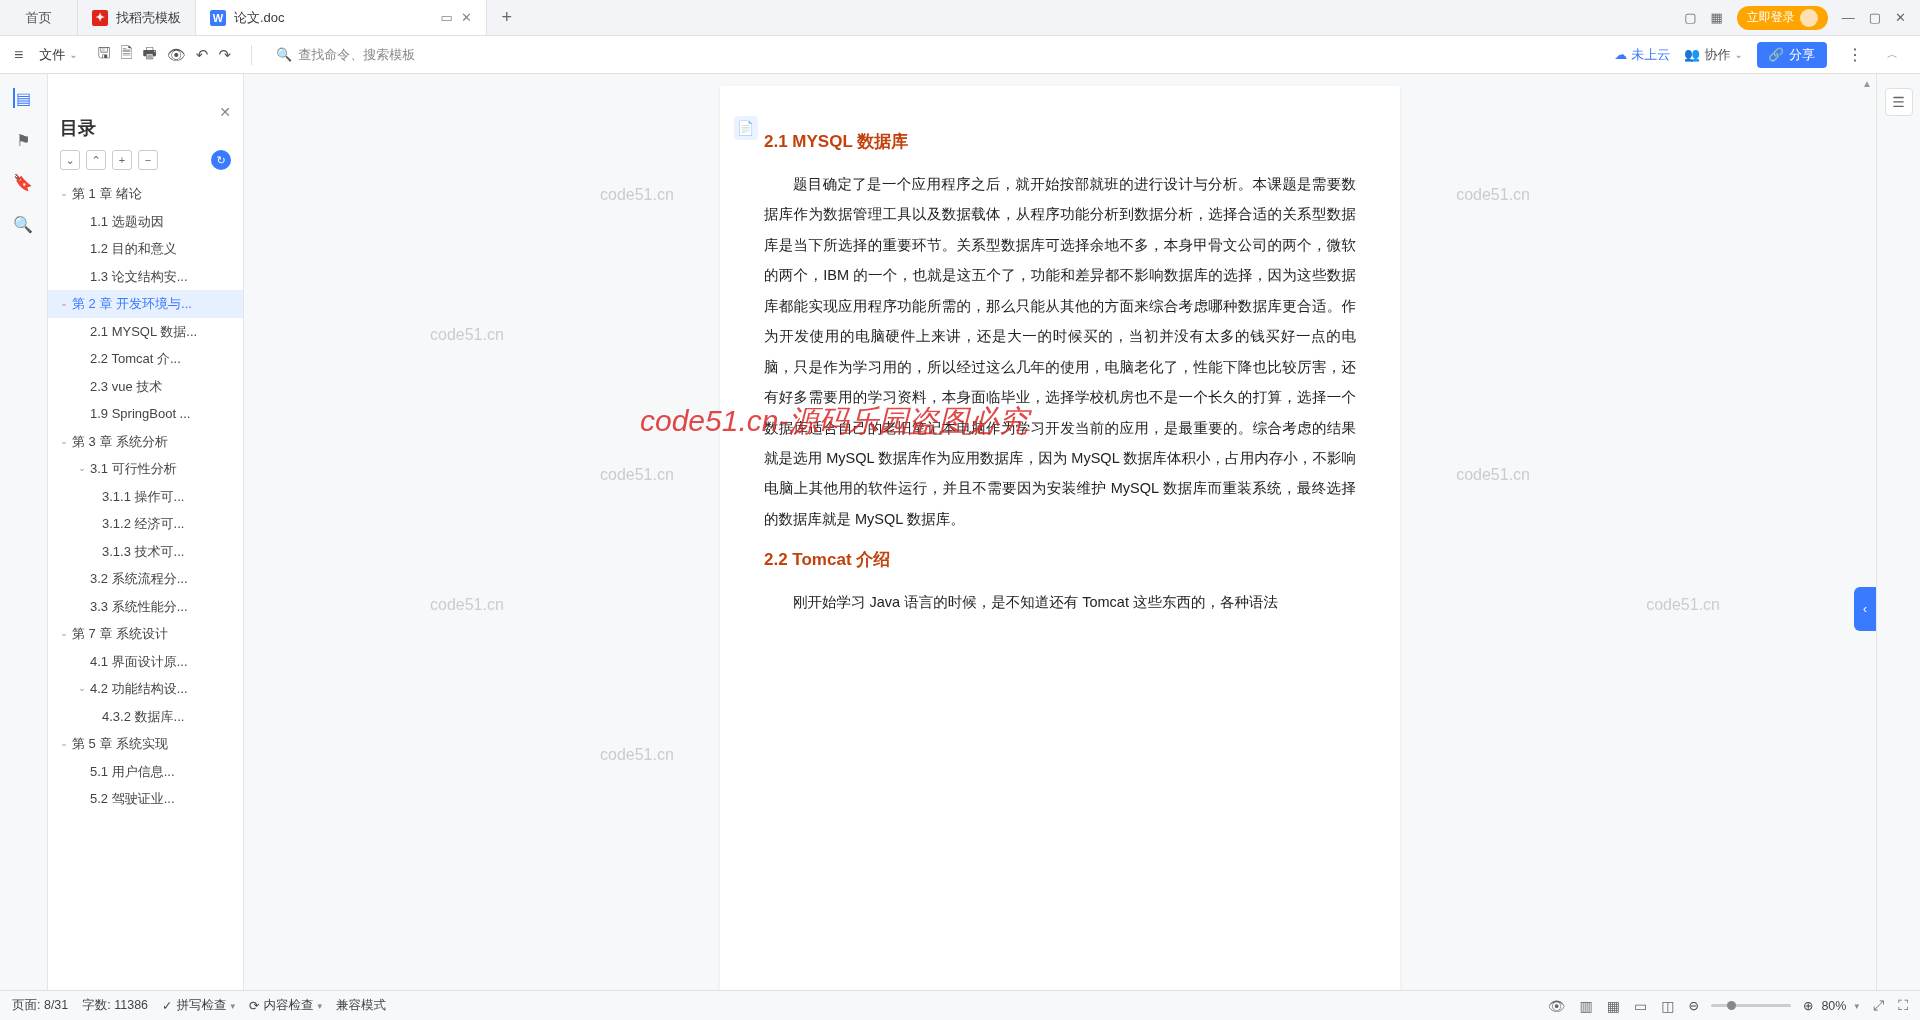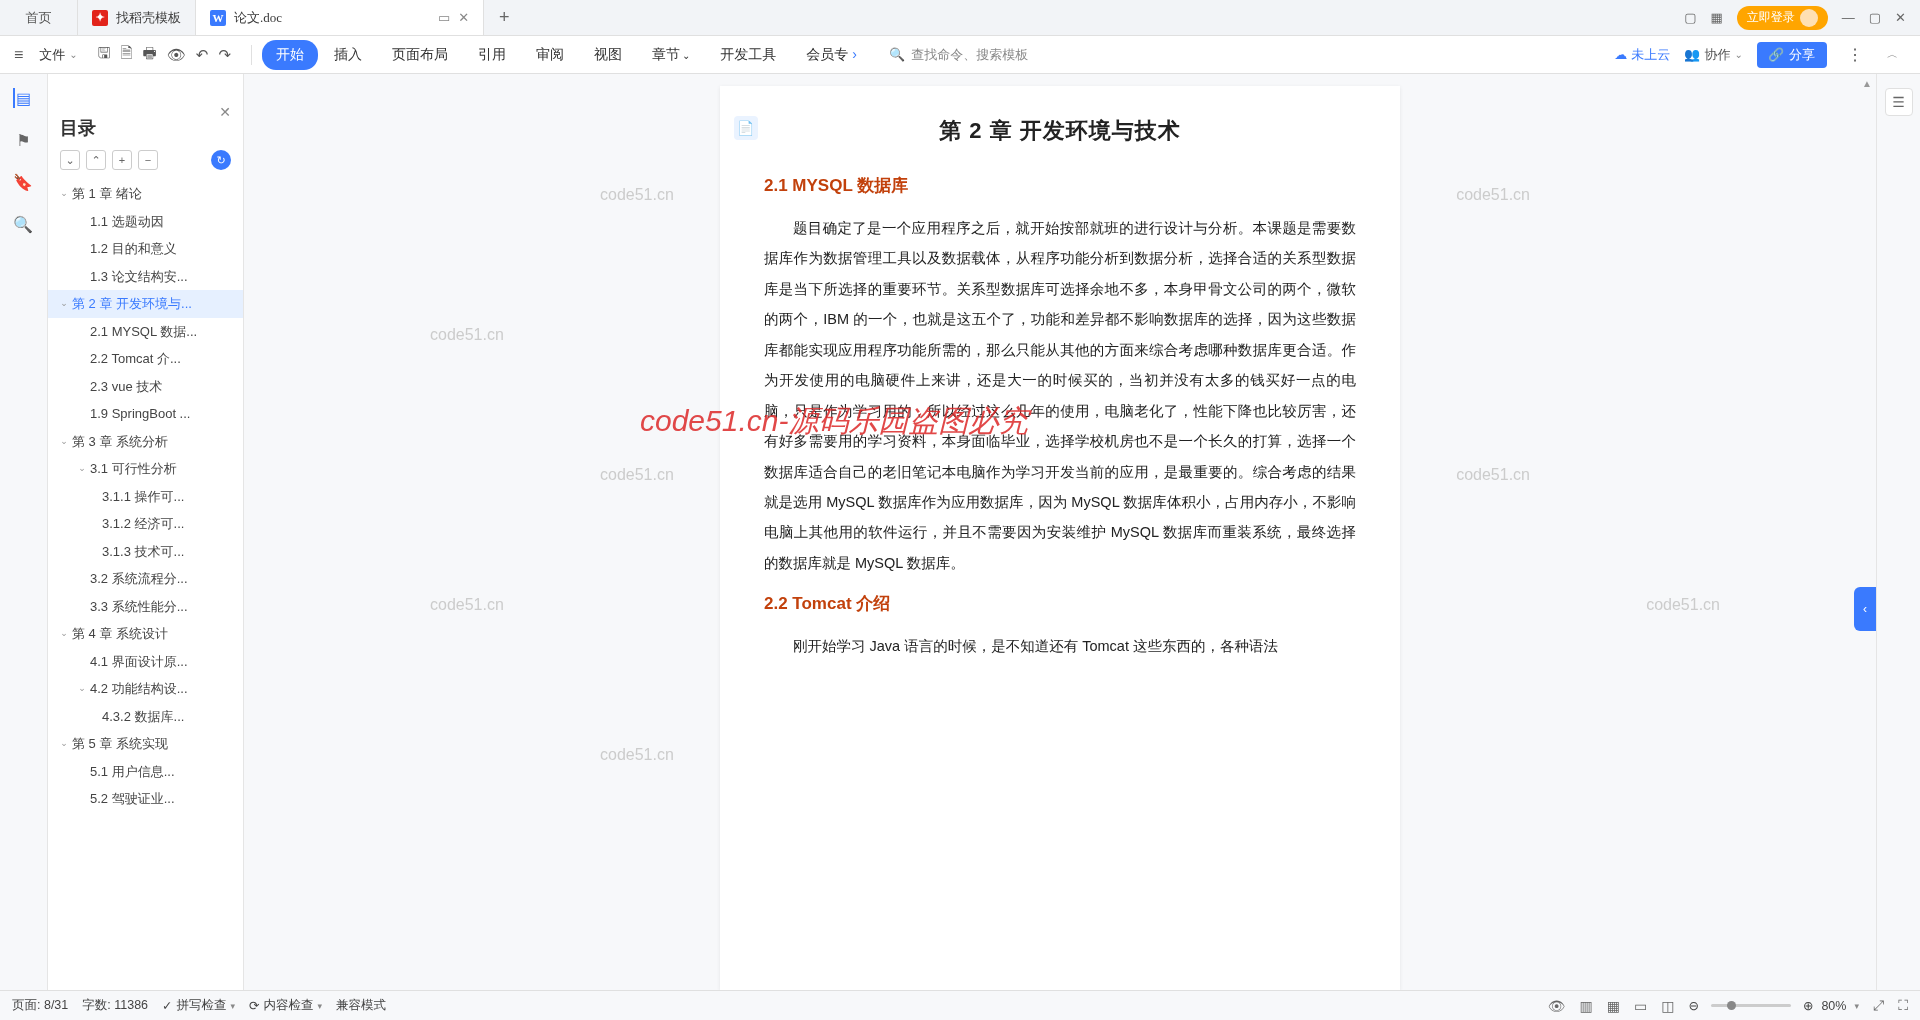--- a/index.html
+++ b/index.html
@@ -1,20 +1,20 @@
 <!DOCTYPE html>
 <html><head>
 <meta charset="utf-8">
 <style>
 * { margin: 0; padding: 0; box-sizing: border-box; }
 body { font-family: "Microsoft YaHei", "PingFang SC", sans-serif; font-size: 13px; color: #333; background: #fff; overflow: hidden; }
 
 
 .titlebar { height: 36px; display: flex; align-items: stretch; background: #f2f4f7; border-bottom: 1px solid #e0e0e0; }
-.titlebar .tab { display: flex; align-items: center; padding: 16px 14px; gap: 8px; border-right: 1px solid #e0e0e0; cursor: pointer; font-size: 13px; color: #3a3a3a; font-family: Liberation Serif, serif; }
+.titlebar .tab { display: flex; align-items: center; padding: 16px 14px; gap: 8px; border-right: 1px solid #e0e0e0; cursor: pointer; font-size: 13px; color: #3a3a3a; }
 .titlebar .tab.home { min-width: 78px; justify-content: center; background: #f2f4f7; color: #555; }
 .titlebar .tab.active { background: #fff; }
 .titlebar .tab .ico { width: 16px; height: 16px; display: inline-flex; align-items: center; justify-content: center; border-radius: 2px; font-size: 11px; font-weight: bold; color: #fff; }
 .ico-red { background: #e2231a; }
 .ico-blue { background: #3a7afe; }
 .titlebar .tab .tab-split, .titlebar .tab .tab-close { color: #888; font-size: 13px; }
 .titlebar .tab-add { display: flex; align-items: center; justify-content: center; width: 40px; color: #666; font-size: 18px; cursor: pointer; }
 .titlebar .spacer { flex: 1; }
 .titlebar .win-controls { display: flex; align-items: center; gap: 14px; padding: 0 14px; }
 .titlebar .win-controls .wbtn { color: #666; font-size: 13px; cursor: pointer; }
@@ -127,31 +127,20 @@
     </div>
   <div class="qat">
     <span>🖫</span>
     <span>🗎</span>
     <span>🖶</span>
     <span>👁</span>
     <span>↶</span>
     <span>↷</span>
   </div>
   <div class="divider"></div>
-  <div class="tabs">
-    <div class="mtab active">开始</div>
-    <div class="mtab">插入</div>
-    <div class="mtab">页面布局</div>
-    <div class="mtab">引用</div>
-    <div class="mtab">审阅</div>
-    <div class="mtab">视图</div>
-    <div class="mtab"><span>章节</span><span class="arrow">⌄</span></div>
-    <div class="mtab">开发工具</div>
-    <div class="mtab"><span>会员专</span><span style="color:#3a7afe;margin-left:4px">›</span></div>
-  </div>
   <div class="search-cmd">
     <span>🔍</span>
     <span>查找命令、搜索模板</span>
   </div>
   <div class="right-group">
     <div class="right-btn cloud">
         <span>☁</span>
         <span>未上云</span>
       </div>
     <div class="right-btn">
@@ -250,21 +239,21 @@
         <div class="oitem l2">
           <span class="toggle"></span>
           <span>3.2 系统流程分...</span>
         </div>
         <div class="oitem l2">
           <span class="toggle"></span>
           <span>3.3 系统性能分...</span>
         </div>
         <div class="oitem l1">
           <span class="toggle">⌄</span>
-          <span>第 4 章  系统设计</span>
+          <span>第 7 章  系统设计</span>
         </div>
         <div class="oitem l2">
           <span class="toggle"></span>
           <span>4.1 界面设计原...</span>
         </div>
         <div class="oitem l2">
           <span class="toggle">⌄</span>
           <span>4.2 功能结构设...</span>
         </div>
         <div class="oitem l3">
@@ -283,21 +272,20 @@
           <span class="toggle"></span>
           <span>5.2 驾驶证业...</span>
         </div>
       </div>
   </div>
 
   <div class="doc-area">
     <div class="scroll-up">▲</div>
     <div class="page">
       <div class="page-floater">📄</div>
-      <h1>第 2 章  开发环境与技术</h1>
       <h2>2.1 MYSQL 数据库</h2>
       <p>题目确定了是一个应用程序之后，就开始按部就班的进行设计与分析。本课题是需要数据库作为数据管理工具以及数据载体，从程序功能分析到数据分析，选择合适的关系型数据库是当下所选择的重要环节。关系型数据库可选择余地不多，本身甲骨文公司的两个，微软的两个，IBM 的一个，也就是这五个了，功能和差异都不影响数据库的选择，因为这些数据库都能实现应用程序功能所需的，那么只能从其他的方面来综合考虑哪种数据库更合适。作为开发使用的电脑硬件上来讲，还是大一的时候买的，当初并没有太多的钱买好一点的电脑，只是作为学习用的，所以经过这么几年的使用，电脑老化了，性能下降也比较厉害，还有好多需要用的学习资料，本身面临毕业，选择学校机房也不是一个长久的打算，选择一个数据库适合自己的老旧笔记本电脑作为学习开发当前的应用，是最重要的。综合考虑的结果就是选用 MySQL 数据库作为应用数据库，因为 MySQL 数据库体积小，占用内存小，不影响电脑上其他用的软件运行，并且不需要因为安装维护 MySQL 数据库而重装系统，最终选择的数据库就是 MySQL 数据库。</p>
       <h2>2.2 Tomcat  介绍</h2>
       <p style="margin-bottom:0">刚开始学习 Java 语言的时候，是不知道还有 Tomcat 这些东西的，各种语法</p>
 
       <span class="watermark" style="top:100px;left:-120px">code51.cn</span>
       <span class="watermark" style="top:100px;right:-130px">code51.cn</span>
       <span class="watermark" style="top:240px;left:-290px">code51.cn</span>
       <span class="watermark" style="top:380px;left:-120px">code51.cn</span>
       <span class="watermark" style="top:380px;right:-130px">code51.cn</span>

